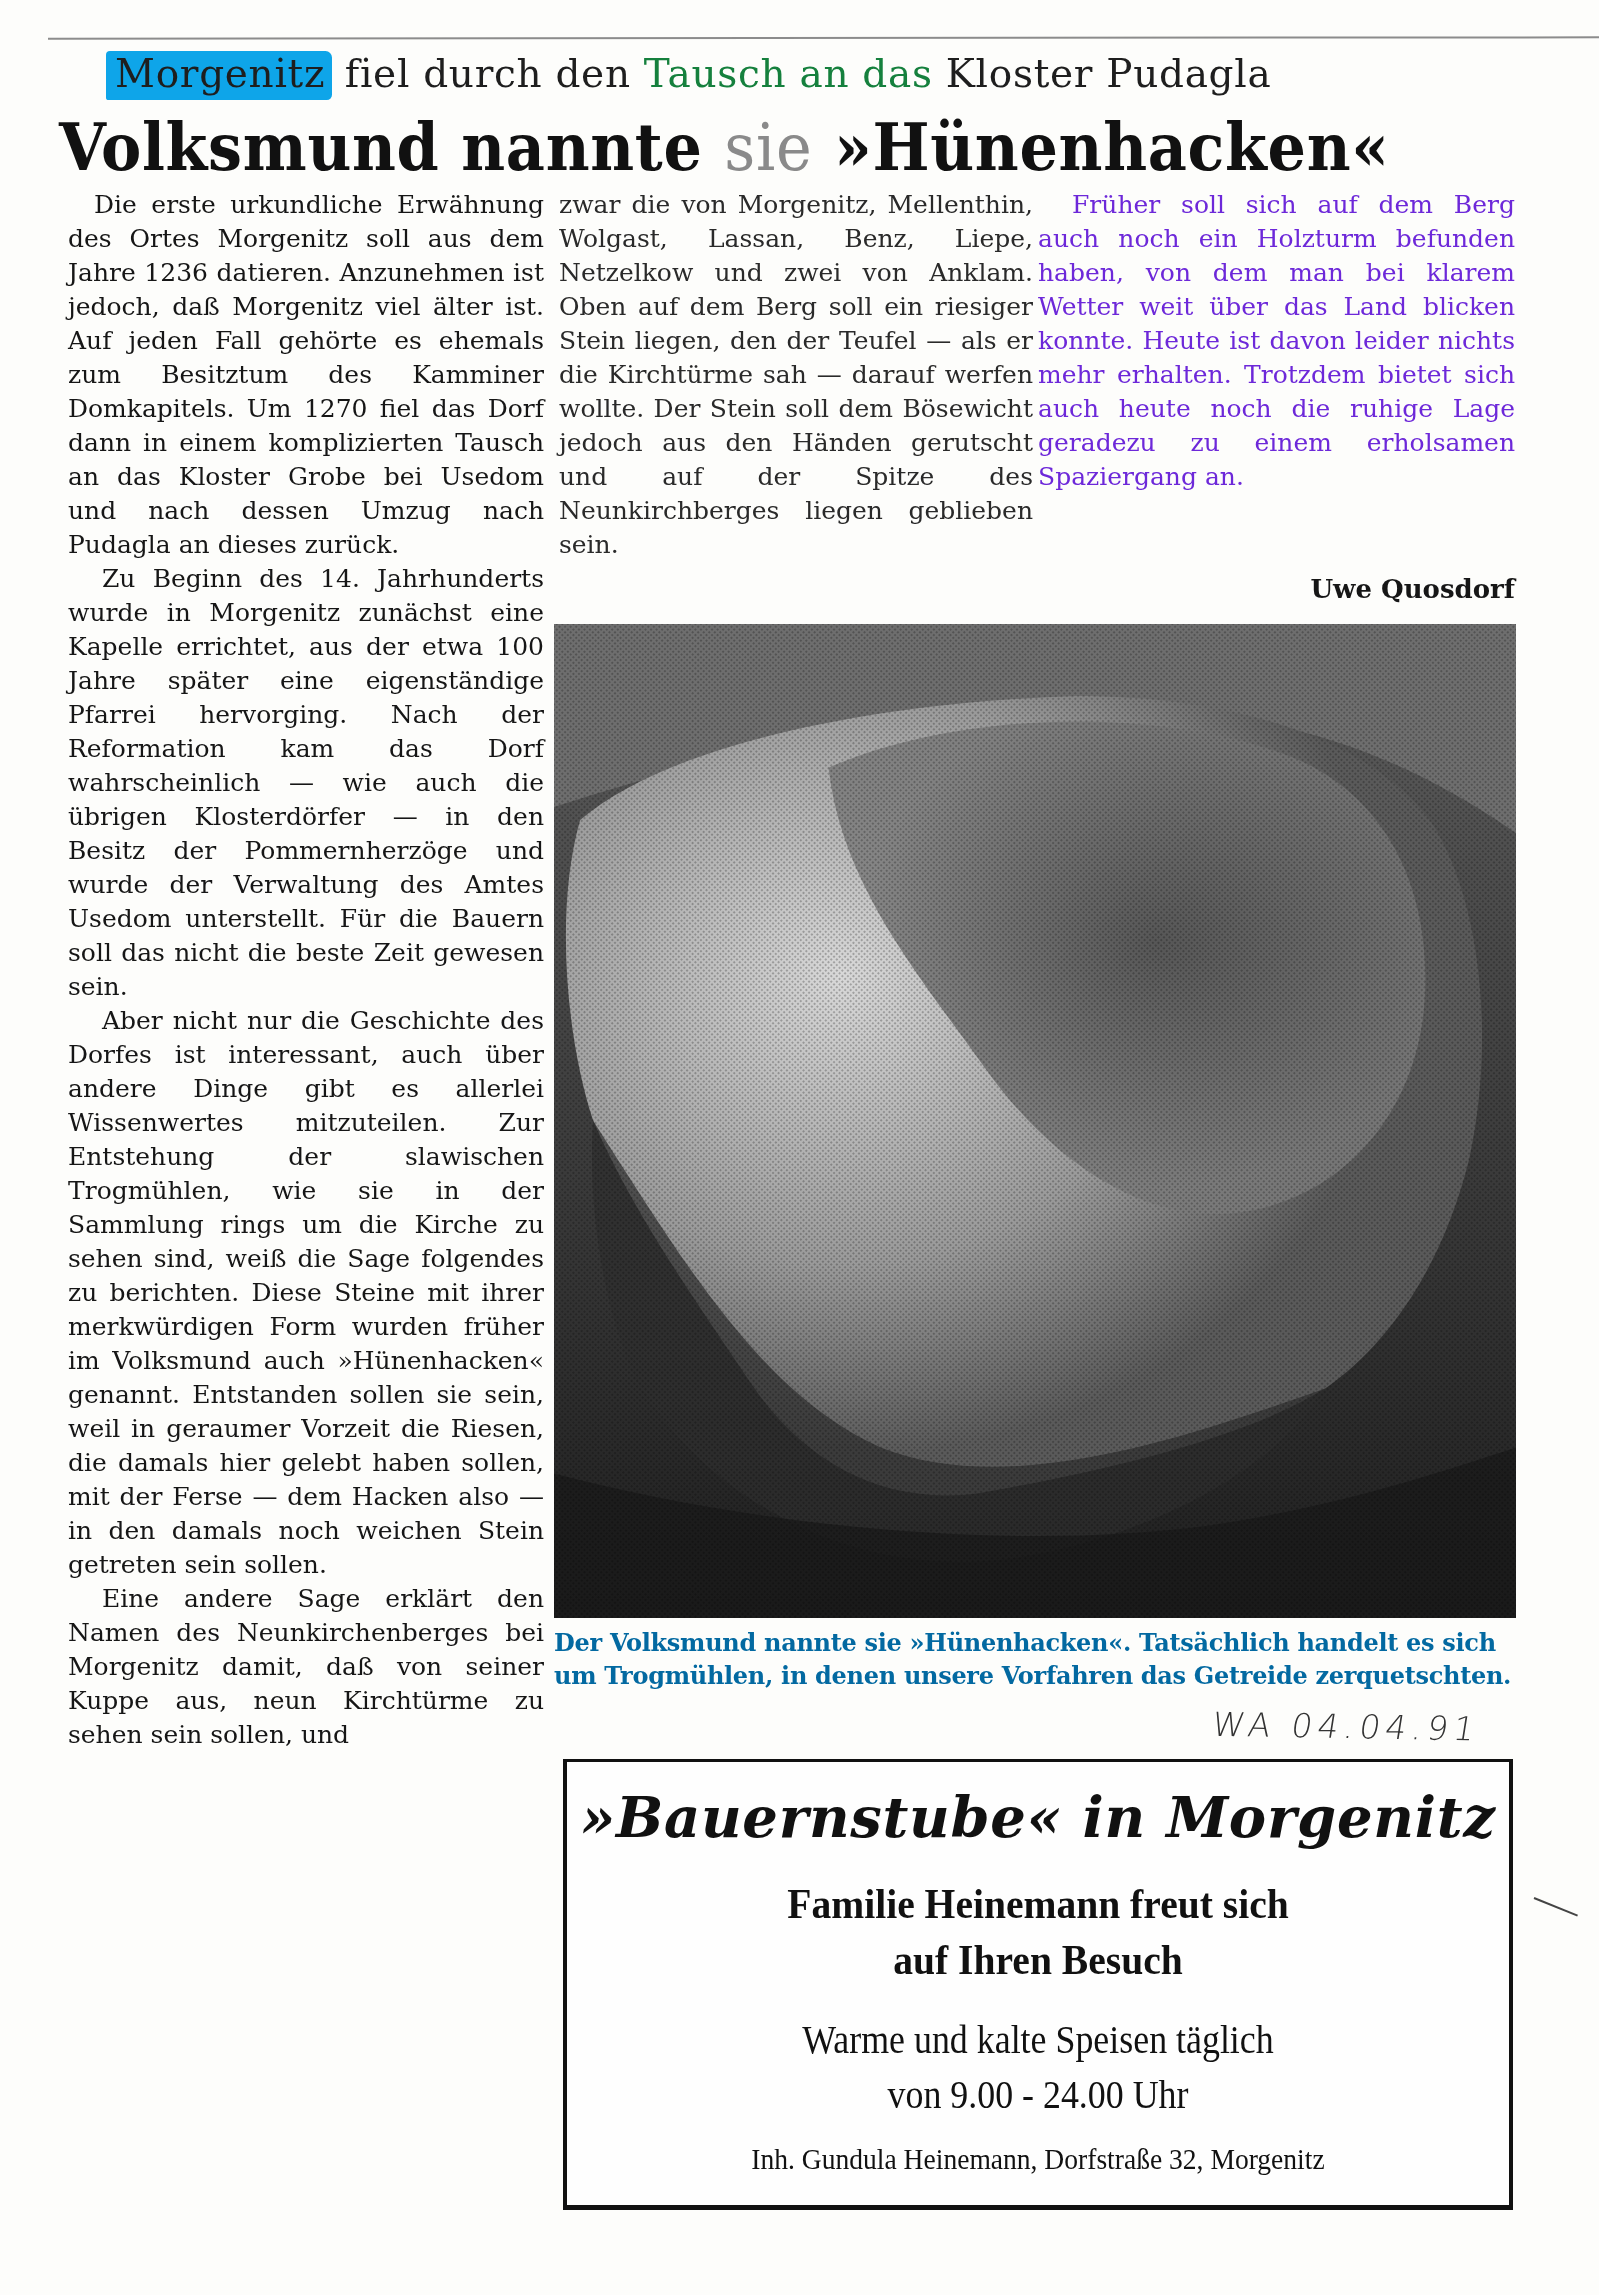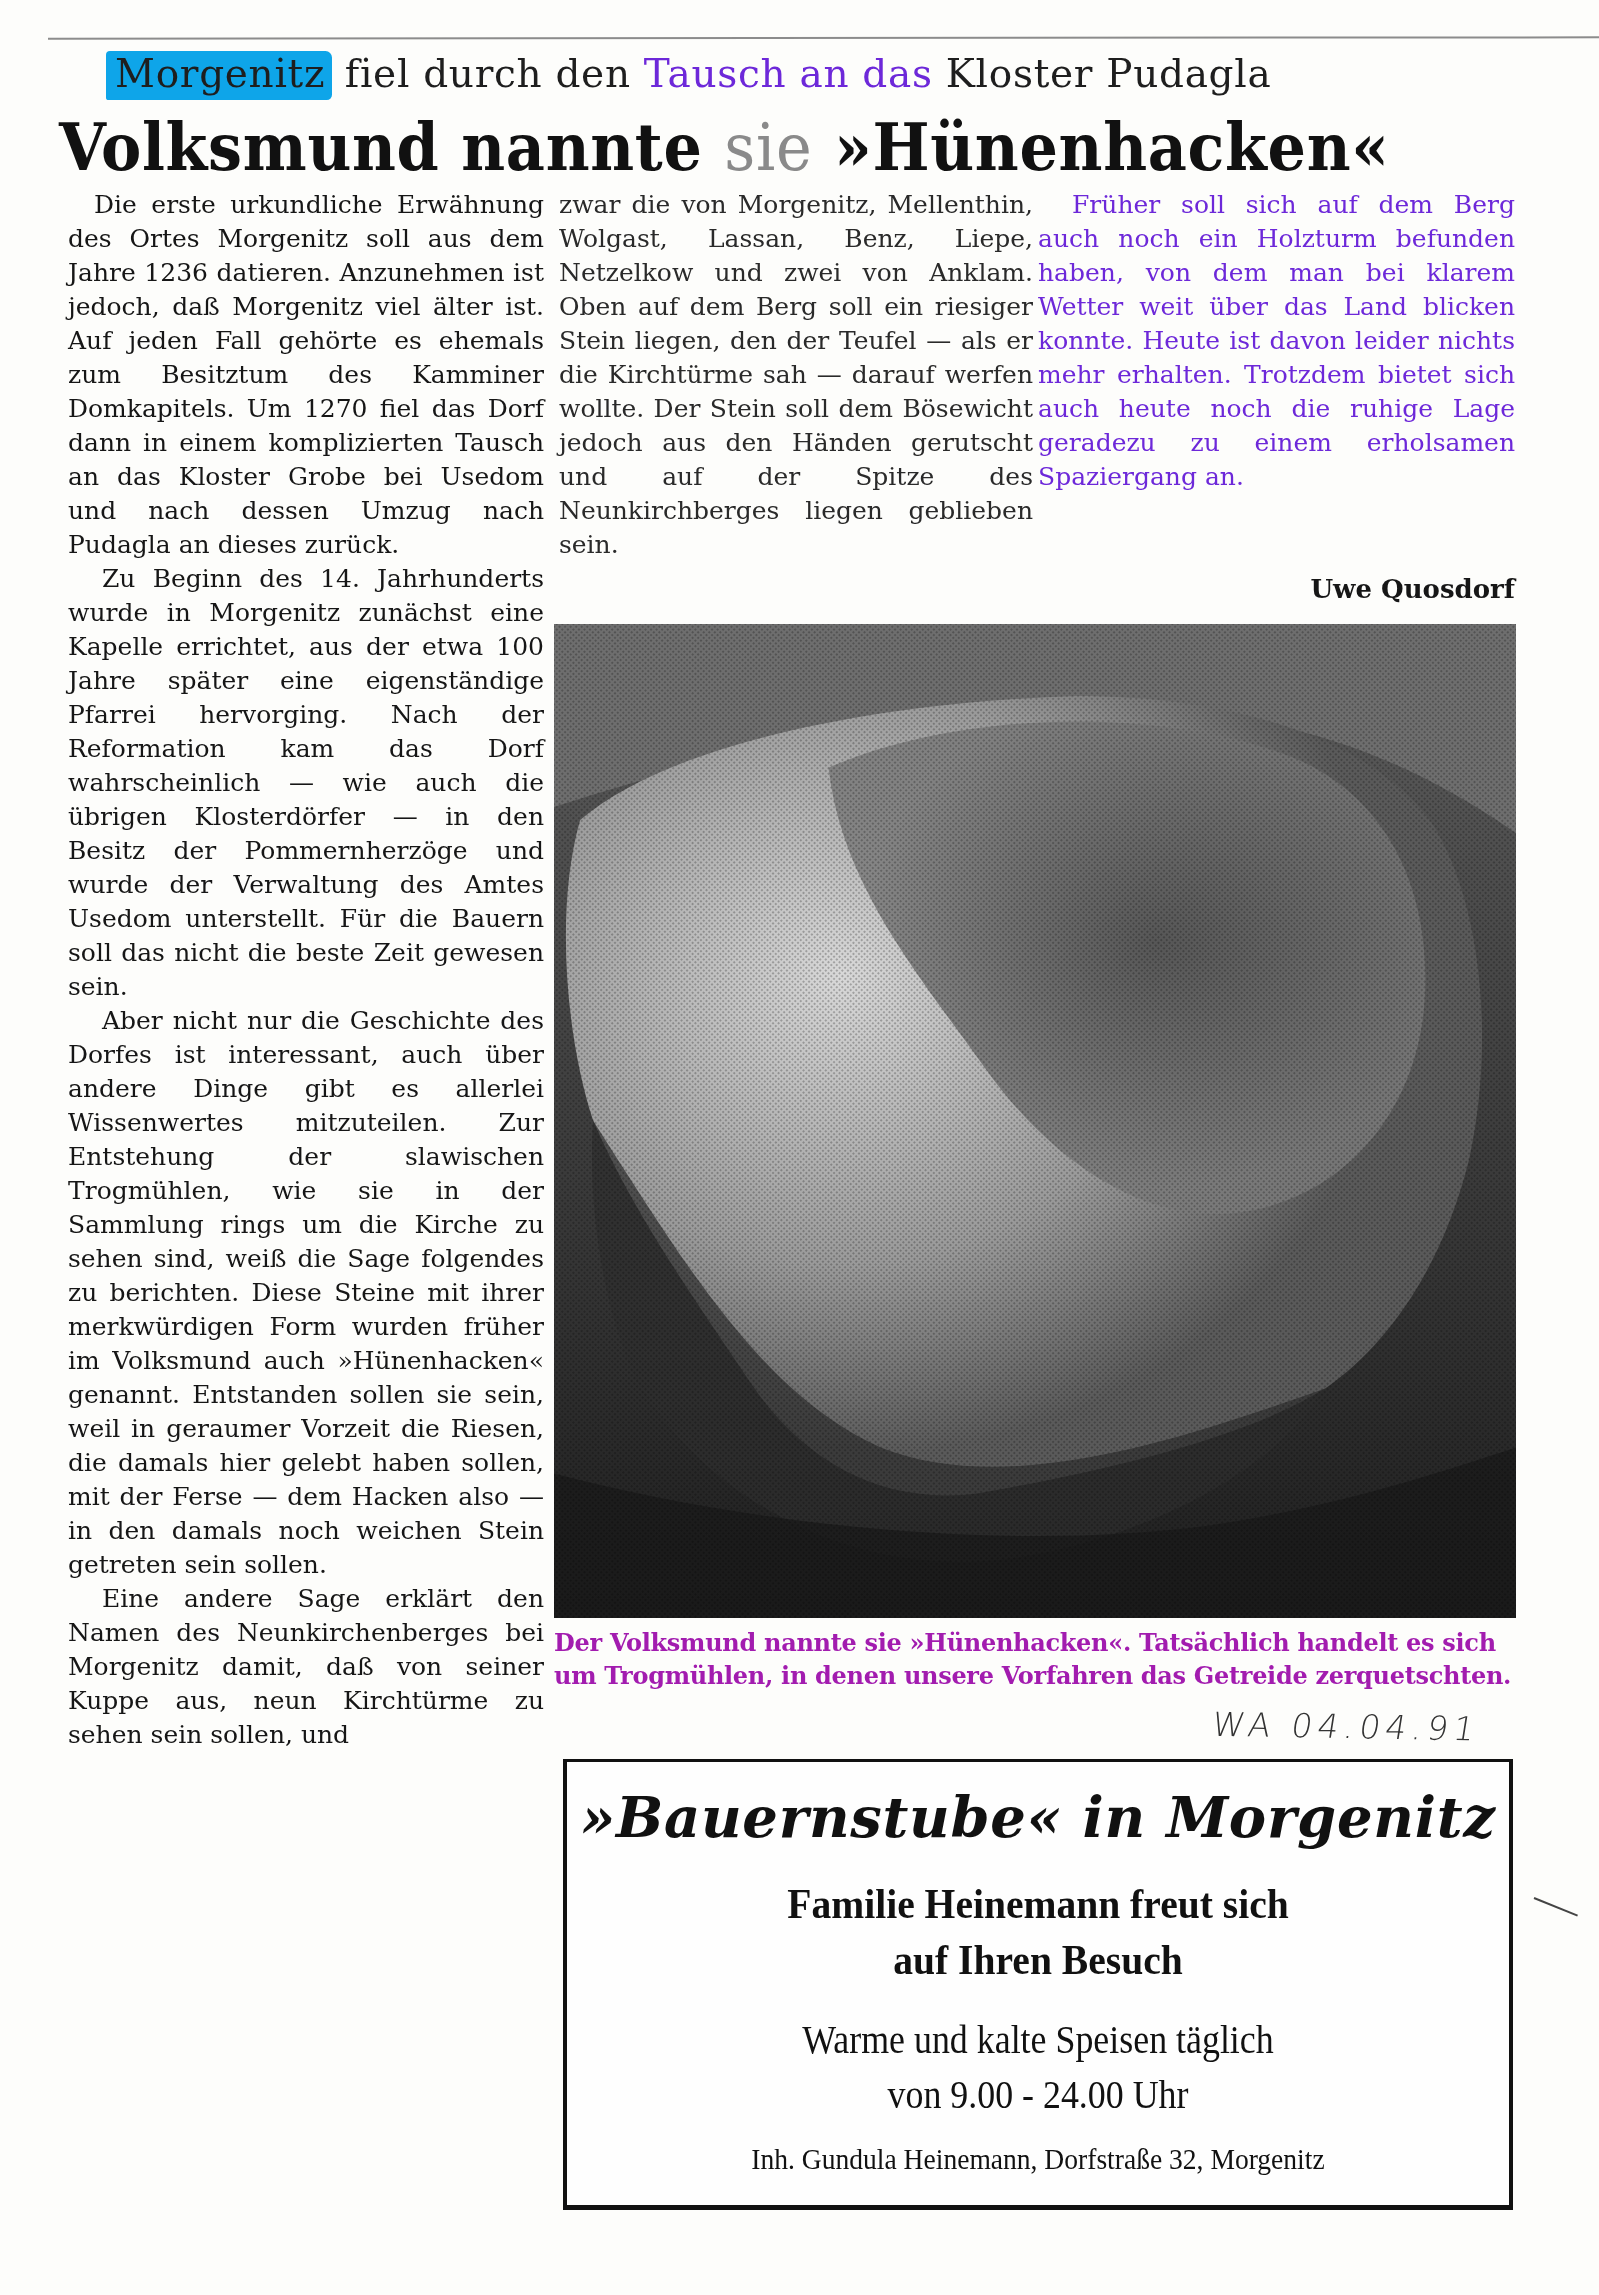--- a/index.html
+++ b/index.html
@@ -15,21 +15,21 @@
     }
     .kicker {
       position: absolute; left: 115px; top: 48px; width: 1372px;
       font-family: "DejaVu Serif", serif; font-size: 39px; line-height: 52px;
       letter-spacing: 0.7px; color: #1e1e1e; white-space: nowrap;
     }
     .kicker .hl {
       background: #0ea5e9; padding: 0 6.5px 3.9px 9.1px; margin-left: -9.1px;
       border-radius: 3.9px 6.5px 5.2px 2.6px;
     }
-    .kicker .faded { color: #6d28d9; }
+    .kicker .faded { color: #15803d; }
     .headline {
       position: absolute; left: 59px; top: 105px; width: 1470px;
       font-family: "DejaVu Serif", serif; font-weight: bold;
       font-size: 65px; line-height: 85px; letter-spacing: 0.7px; white-space: nowrap;
       color: #111; transform: scaleX(0.93); transform-origin: left;
     }
     .headline .faded { color: #8a8a8a; font-weight: normal; }
 
     .col {
       position: absolute; font-family: "DejaVu Serif", serif;
@@ -51,21 +51,21 @@
 
     .photo {
       position: absolute; left: 554px; top: 624px; width: 962px; height: 994px;
       overflow: hidden; background: #3a3a3a;
     }
     .photo svg { display: block; width: 100%; height: 100%; }
 
     .caption {
       position: absolute; left: 554px; top: 1626px; width: 967px;
       font-family: "DejaVu Serif", serif; font-weight: bold; font-size: 24px; line-height: 33px;
-      letter-spacing: -0.3px; color: #a21caf;
+      letter-spacing: -0.3px; color: #0369a1;
     }
     .handwritten-date {
       position: absolute; left: 1212px; top: 1707px; font-family: "DejaVu Sans", sans-serif;
       font-size: 33px; color: #333; letter-spacing: 5.2px; transform: skewX(-8deg) rotate(1deg);
       font-weight: 300;
     }
 
     .ad-box {
       position: absolute; left: 563px; top: 1759px; width: 950px; height: 451px;
       border: 4.6px solid #111; border-top-width: 3.9px; border-bottom-width: 5.2px;

